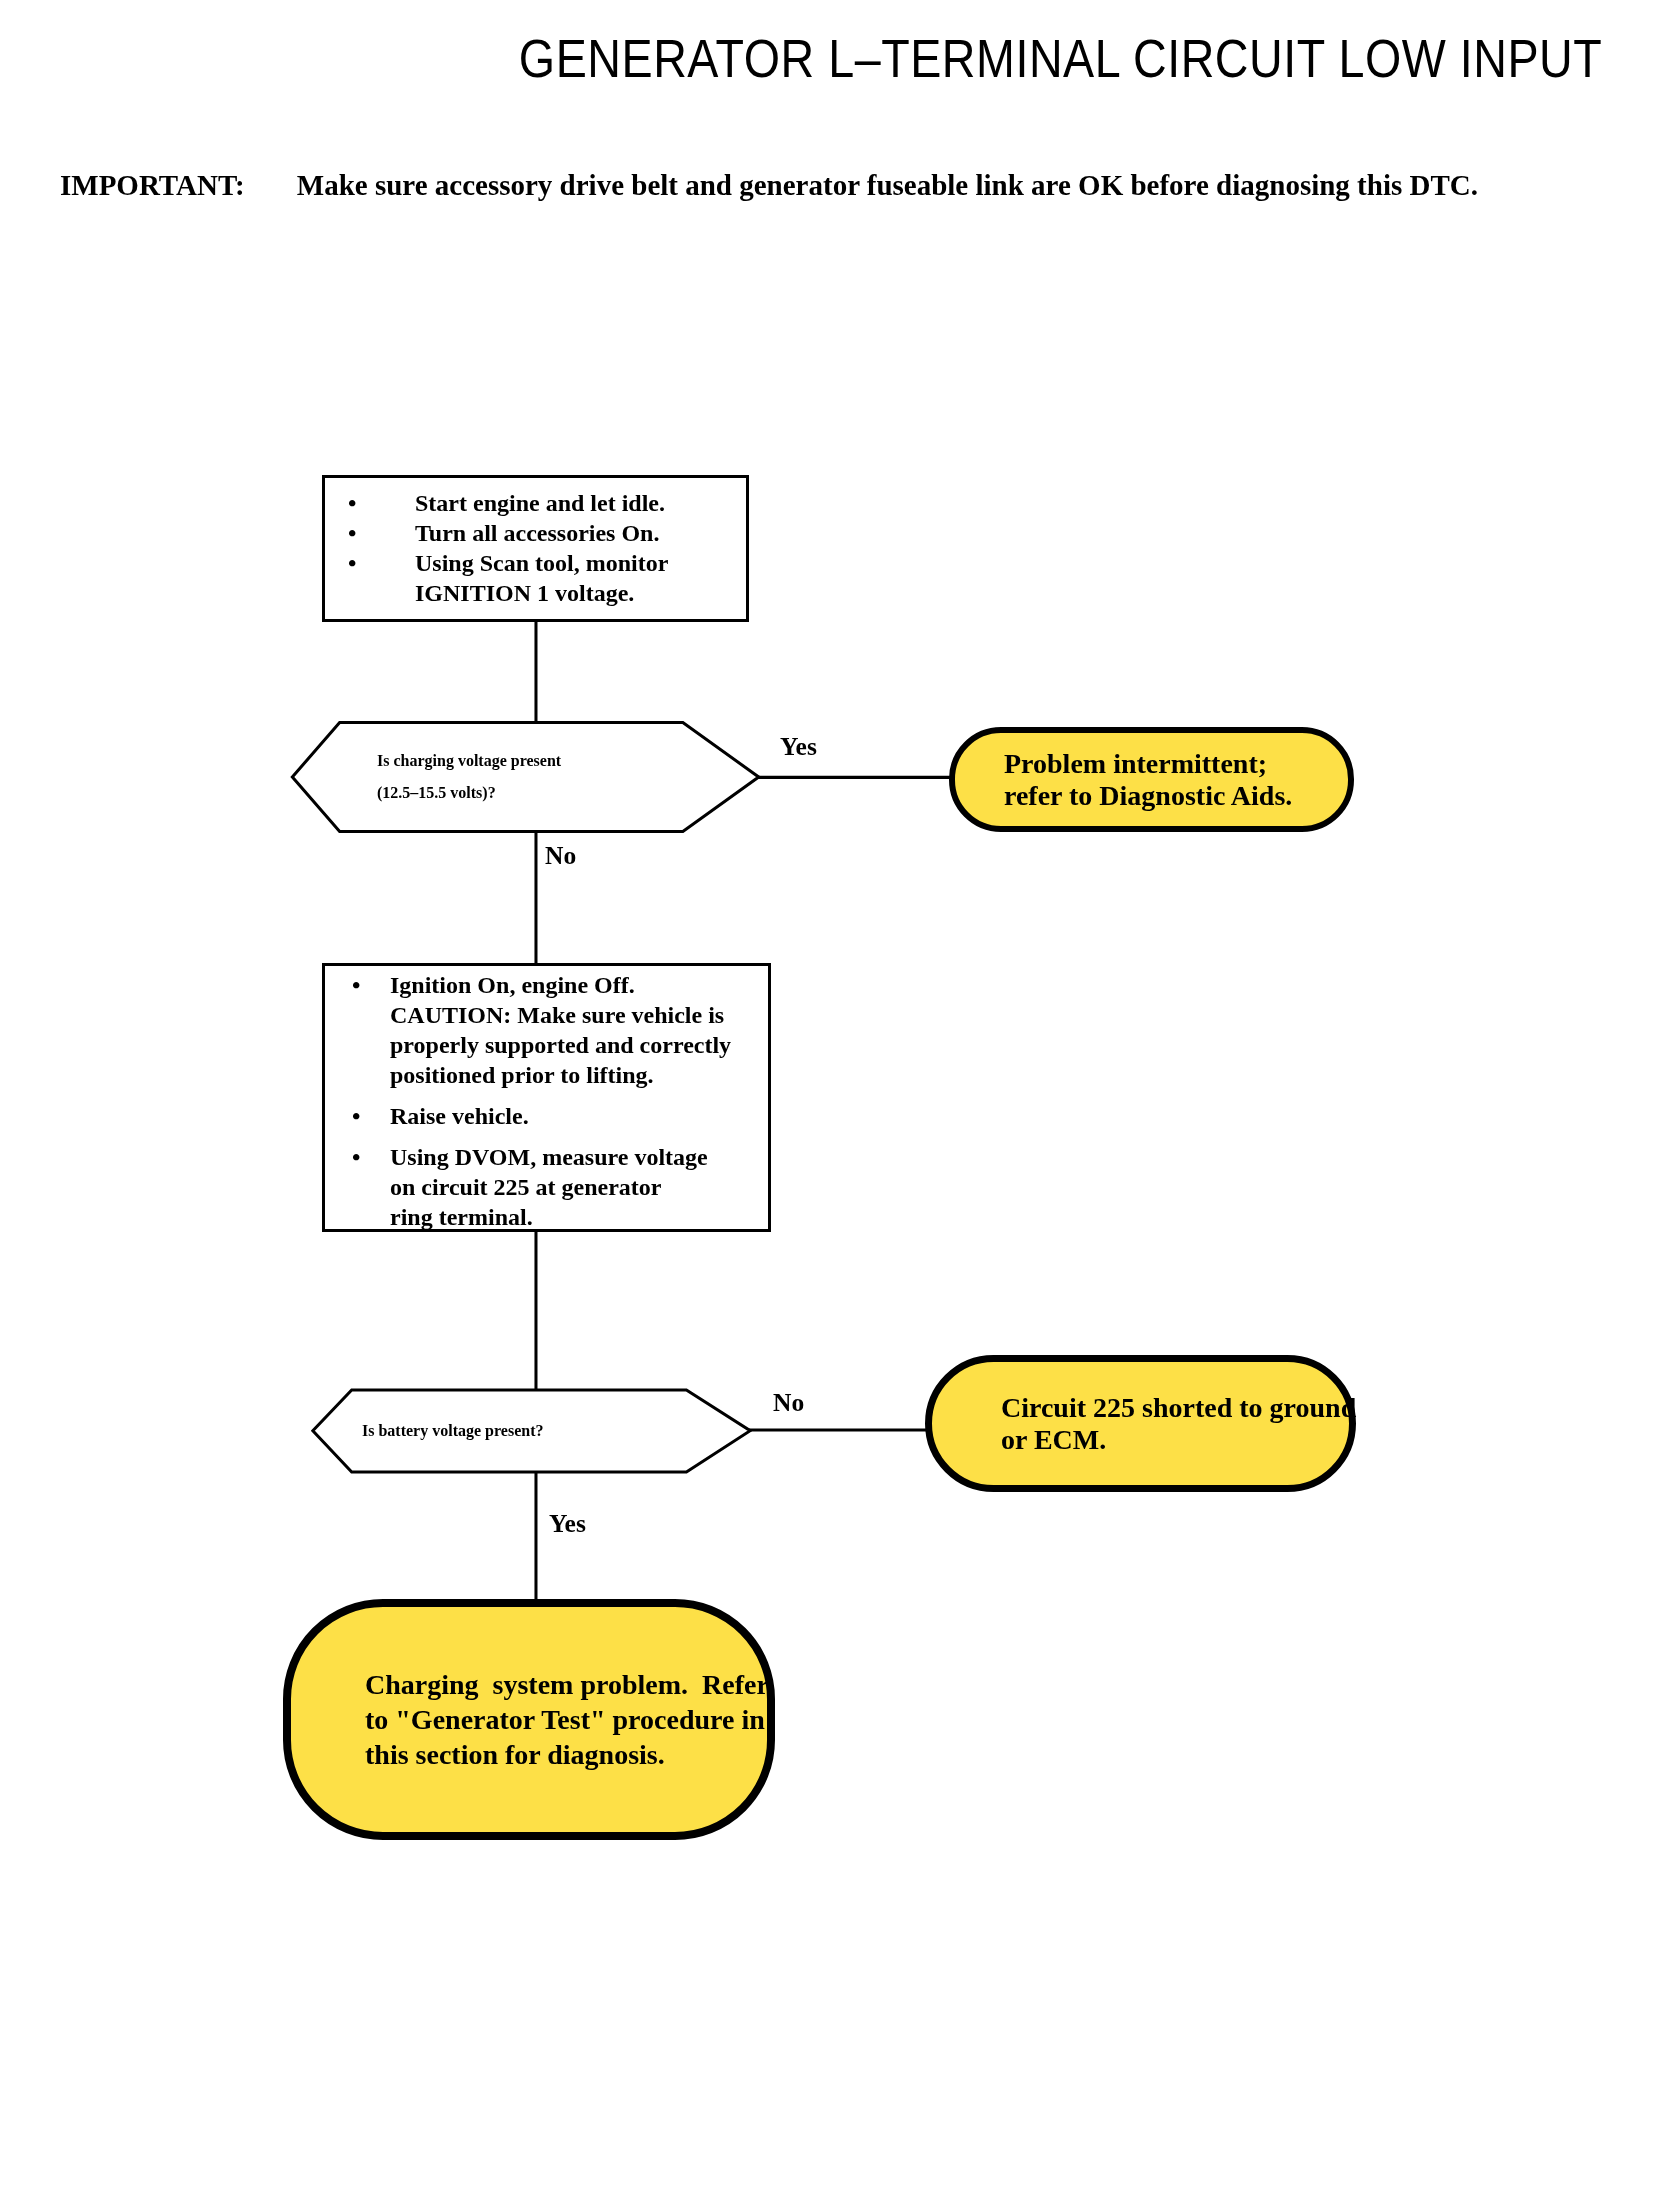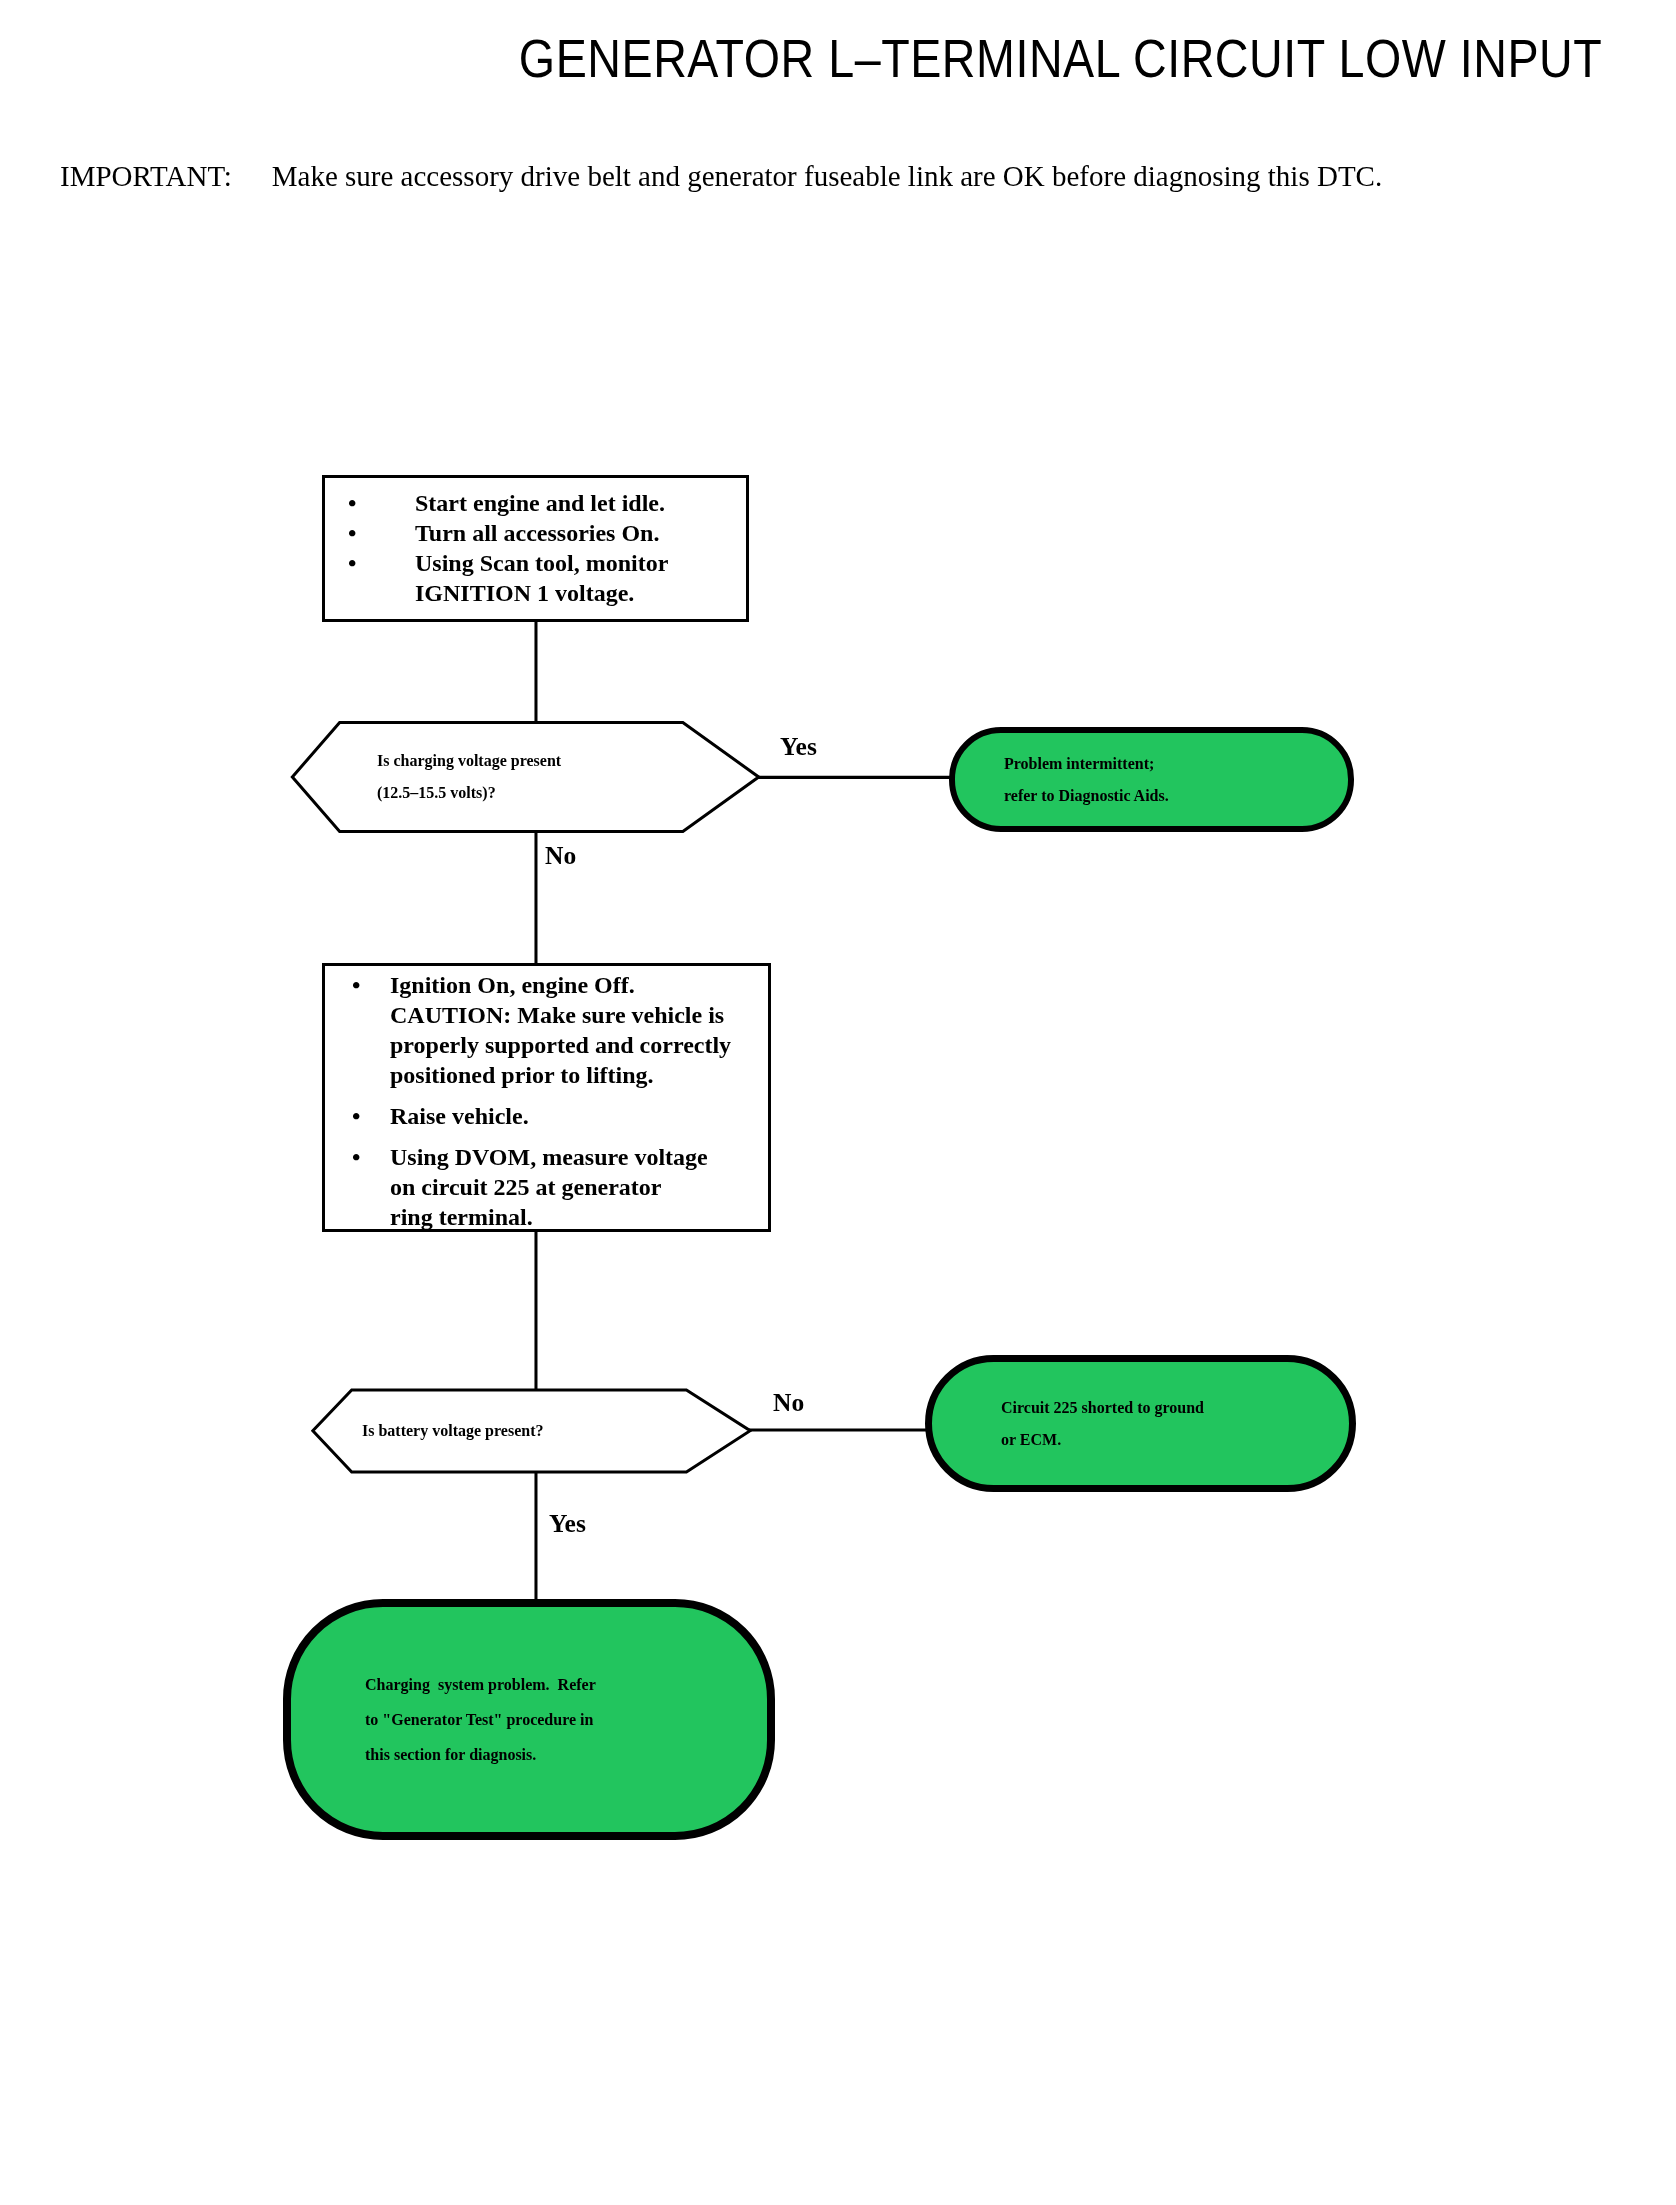--- a/index.html
+++ b/index.html
@@ -23,23 +23,23 @@
     font-family:"Liberation Sans", sans-serif;
     font-size:53px;font-weight:400;
     letter-spacing:0.6px;
     transform:scaleX(0.88);
     transform-origin:center;
     white-space:pre;
   }
 
   
   .important{
-    position:absolute;left:60px;top:160px;right:24px;
-    display:flex;gap:40px;
-    font-size:29px;font-weight:400;
+    position:absolute;left:60px;top:169px;right:24px;
+    display:flex;gap:52px;
+    font-size:29px;font-weight:700;
     white-space:pre;
   }
 
   
   svg.connectors{position:absolute;left:0;top:0;}
 
   
   .process{
     position:absolute;
     box-sizing:border-box;
@@ -69,24 +69,24 @@
   }
   .hex1{left:290px;top:720px;width:471px;height:114px;}
   .hex1 .hex-text{left:87px;}
   .hex2{left:311px;top:1388px;width:441px;height:86px;}
   .hex2 .hex-text{left:51px;}
 
   
   .terminal{
     position:absolute;
     box-sizing:border-box;
-    background:#22c55e;
+    background:#fde047;
     border-style:solid;border-color:#000000;
     display:flex;flex-direction:column;justify-content:center;
-    font-size:16px;font-weight:700;
+    font-size:28px;font-weight:700;
     white-space:pre;
   }
   .term-intermittent{
     left:949px;top:727px;width:405px;height:105px;
     border-width:6px;border-radius:52px;
     padding-left:49px;line-height:32px;
   }
   .term-short{
     left:925px;top:1355px;width:431px;height:137px;
     border-width:7.3px;border-radius:69px;

